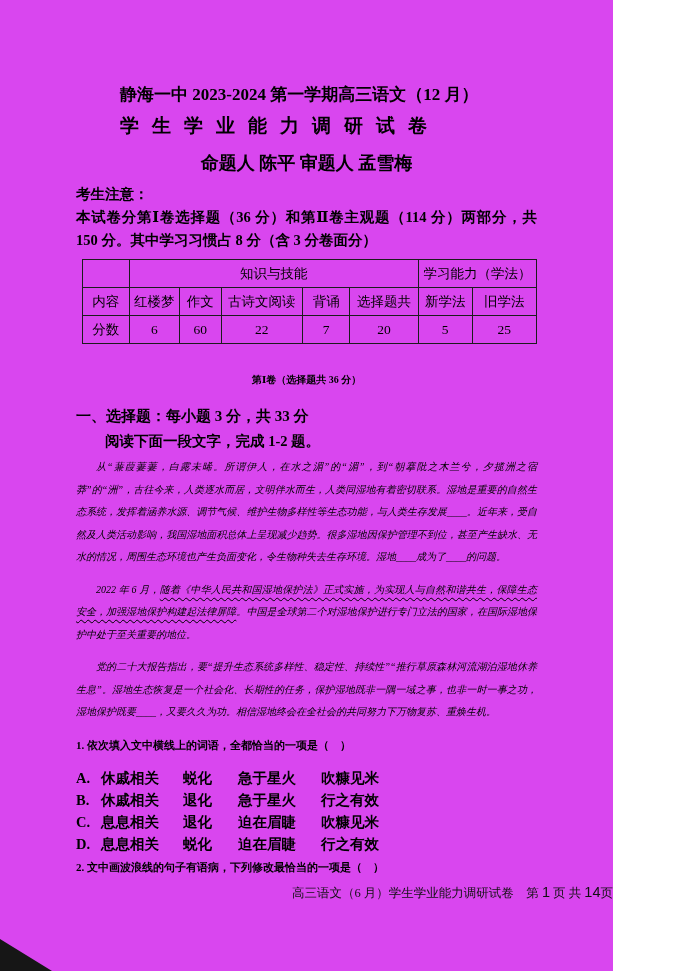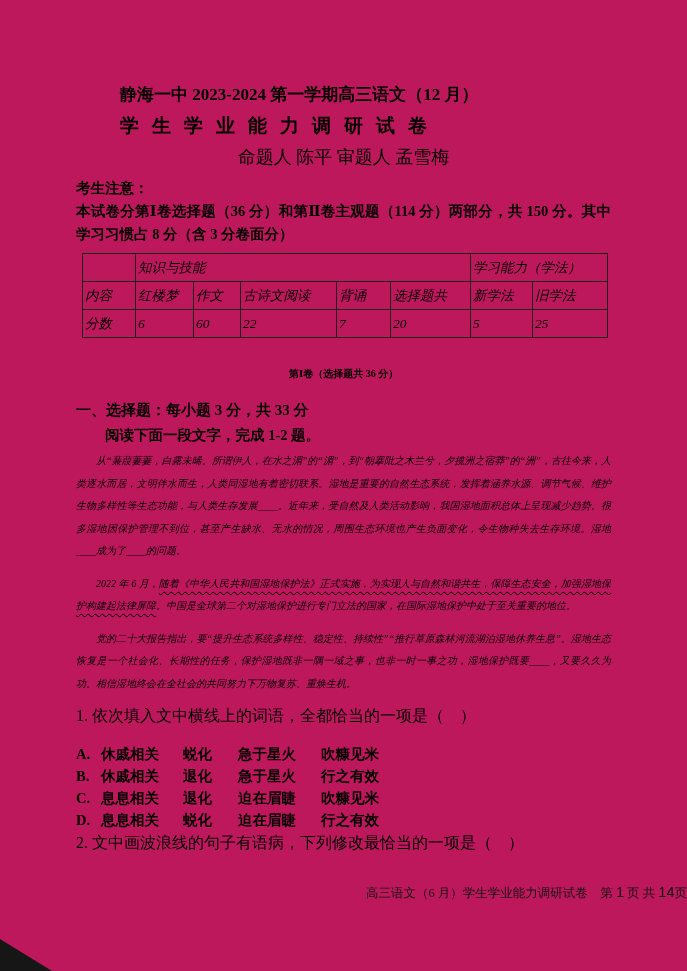--- a/index.html
+++ b/index.html
@@ -1,20 +1,20 @@
 <!DOCTYPE html>
 <html><head>
 <meta charset="utf-8">
 <style>
   html, body { margin: 0; padding: 0; background: #ffffff; }
   .page {
     position: relative;
-    width: 687px;
+    width: 613px;
     height: 971px;
-    background: #be185d;
+    background: #d946ef;
     color: #000000;
     font-family: "Liberation Serif", "DejaVu Serif", serif;
     box-sizing: border-box;
     padding: 82px 76px 0 76px;
     overflow: hidden;
   }
   .title1 {
     font-size: 17px;
     font-weight: 700;
     line-height: 26px;
@@ -24,24 +24,24 @@
     font-size: 19px;
     font-weight: 700;
     line-height: 31px;
     padding-left: 44px;
     letter-spacing: 13px;
     margin-top: 2px;
     white-space: nowrap;
   }
   .title3 {
     font-size: 18px;
-    font-weight: 400;
+    font-weight: 700;
     line-height: 28px;
     text-align: center;
-    margin-top: 2px;
+    margin-top: 8px;
   }
   .notice-label {
     font-size: 14.5px;
     font-weight: 700;
     line-height: 23px;
     margin-top: 6px;
   }
   .notice-body {
     font-size: 14.5px;
     font-weight: 700;
@@ -49,25 +49,25 @@
     text-align: justify;
   }
   table.score-table {
     border-collapse: collapse;
     margin: 7px 0 0 6px;
     font-size: 13.5px;
     table-layout: fixed;
   }
   table.score-table td {
     border: 1px solid #1c1c1c;
+    text-align: center;
     vertical-align: middle;
     height: 27px;
     padding: 0 2px;
     overflow: hidden;
-    font-style: italic;
   }
   .vol-title {
     text-align: center;
     font-weight: 700;
     font-size: 10px;
     line-height: 24px;
     margin-top: 24px;
   }
   .sec-heading {
     font-weight: 700;
@@ -90,22 +90,22 @@
     margin-top: 3px;
     font-style: italic;
   }
   .wavy {
     text-decoration: underline;
     text-decoration-style: wavy;
     text-decoration-thickness: 1px;
     text-underline-offset: 4px;
   }
   .q-stem {
-    font-weight: 400;
-    font-size: 16px;
+    font-weight: 700;
+    font-size: 11px;
     line-height: 22px;
     margin-top: 1px;
   }
   .option {
     display: grid;
     grid-template-columns: 25px 82px 55px 83px auto;
     font-weight: 700;
     font-size: 14.5px;
     line-height: 22px;
   }

